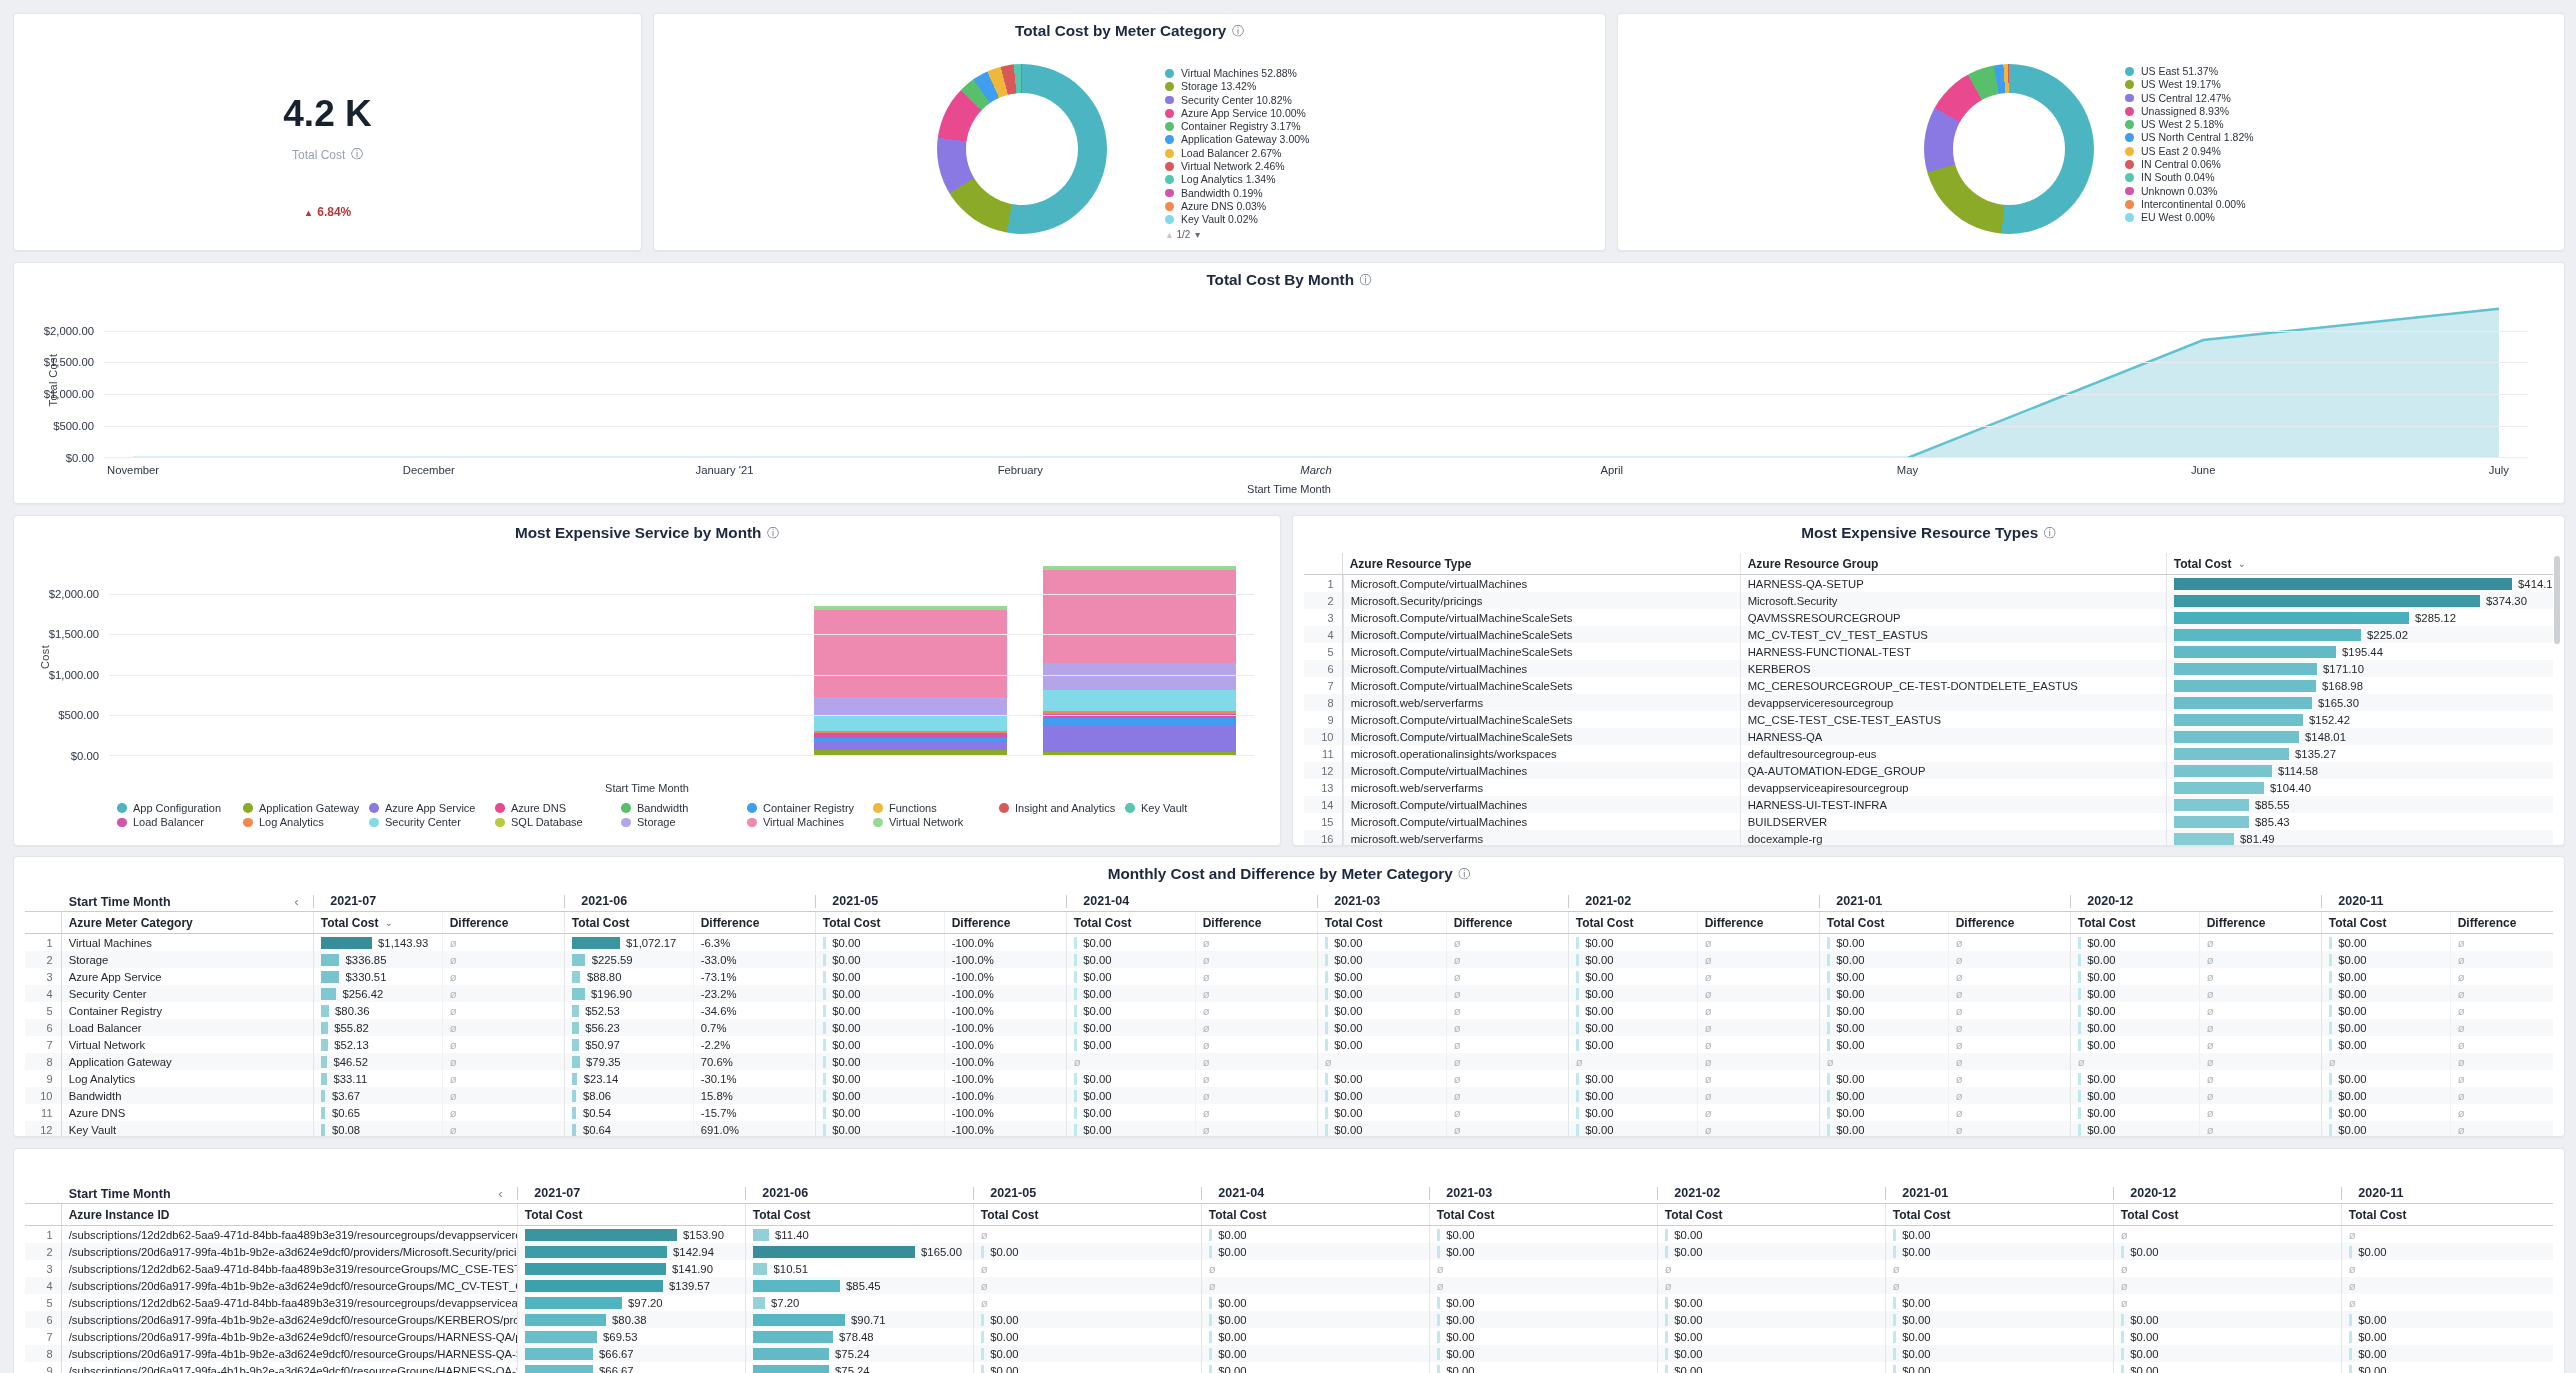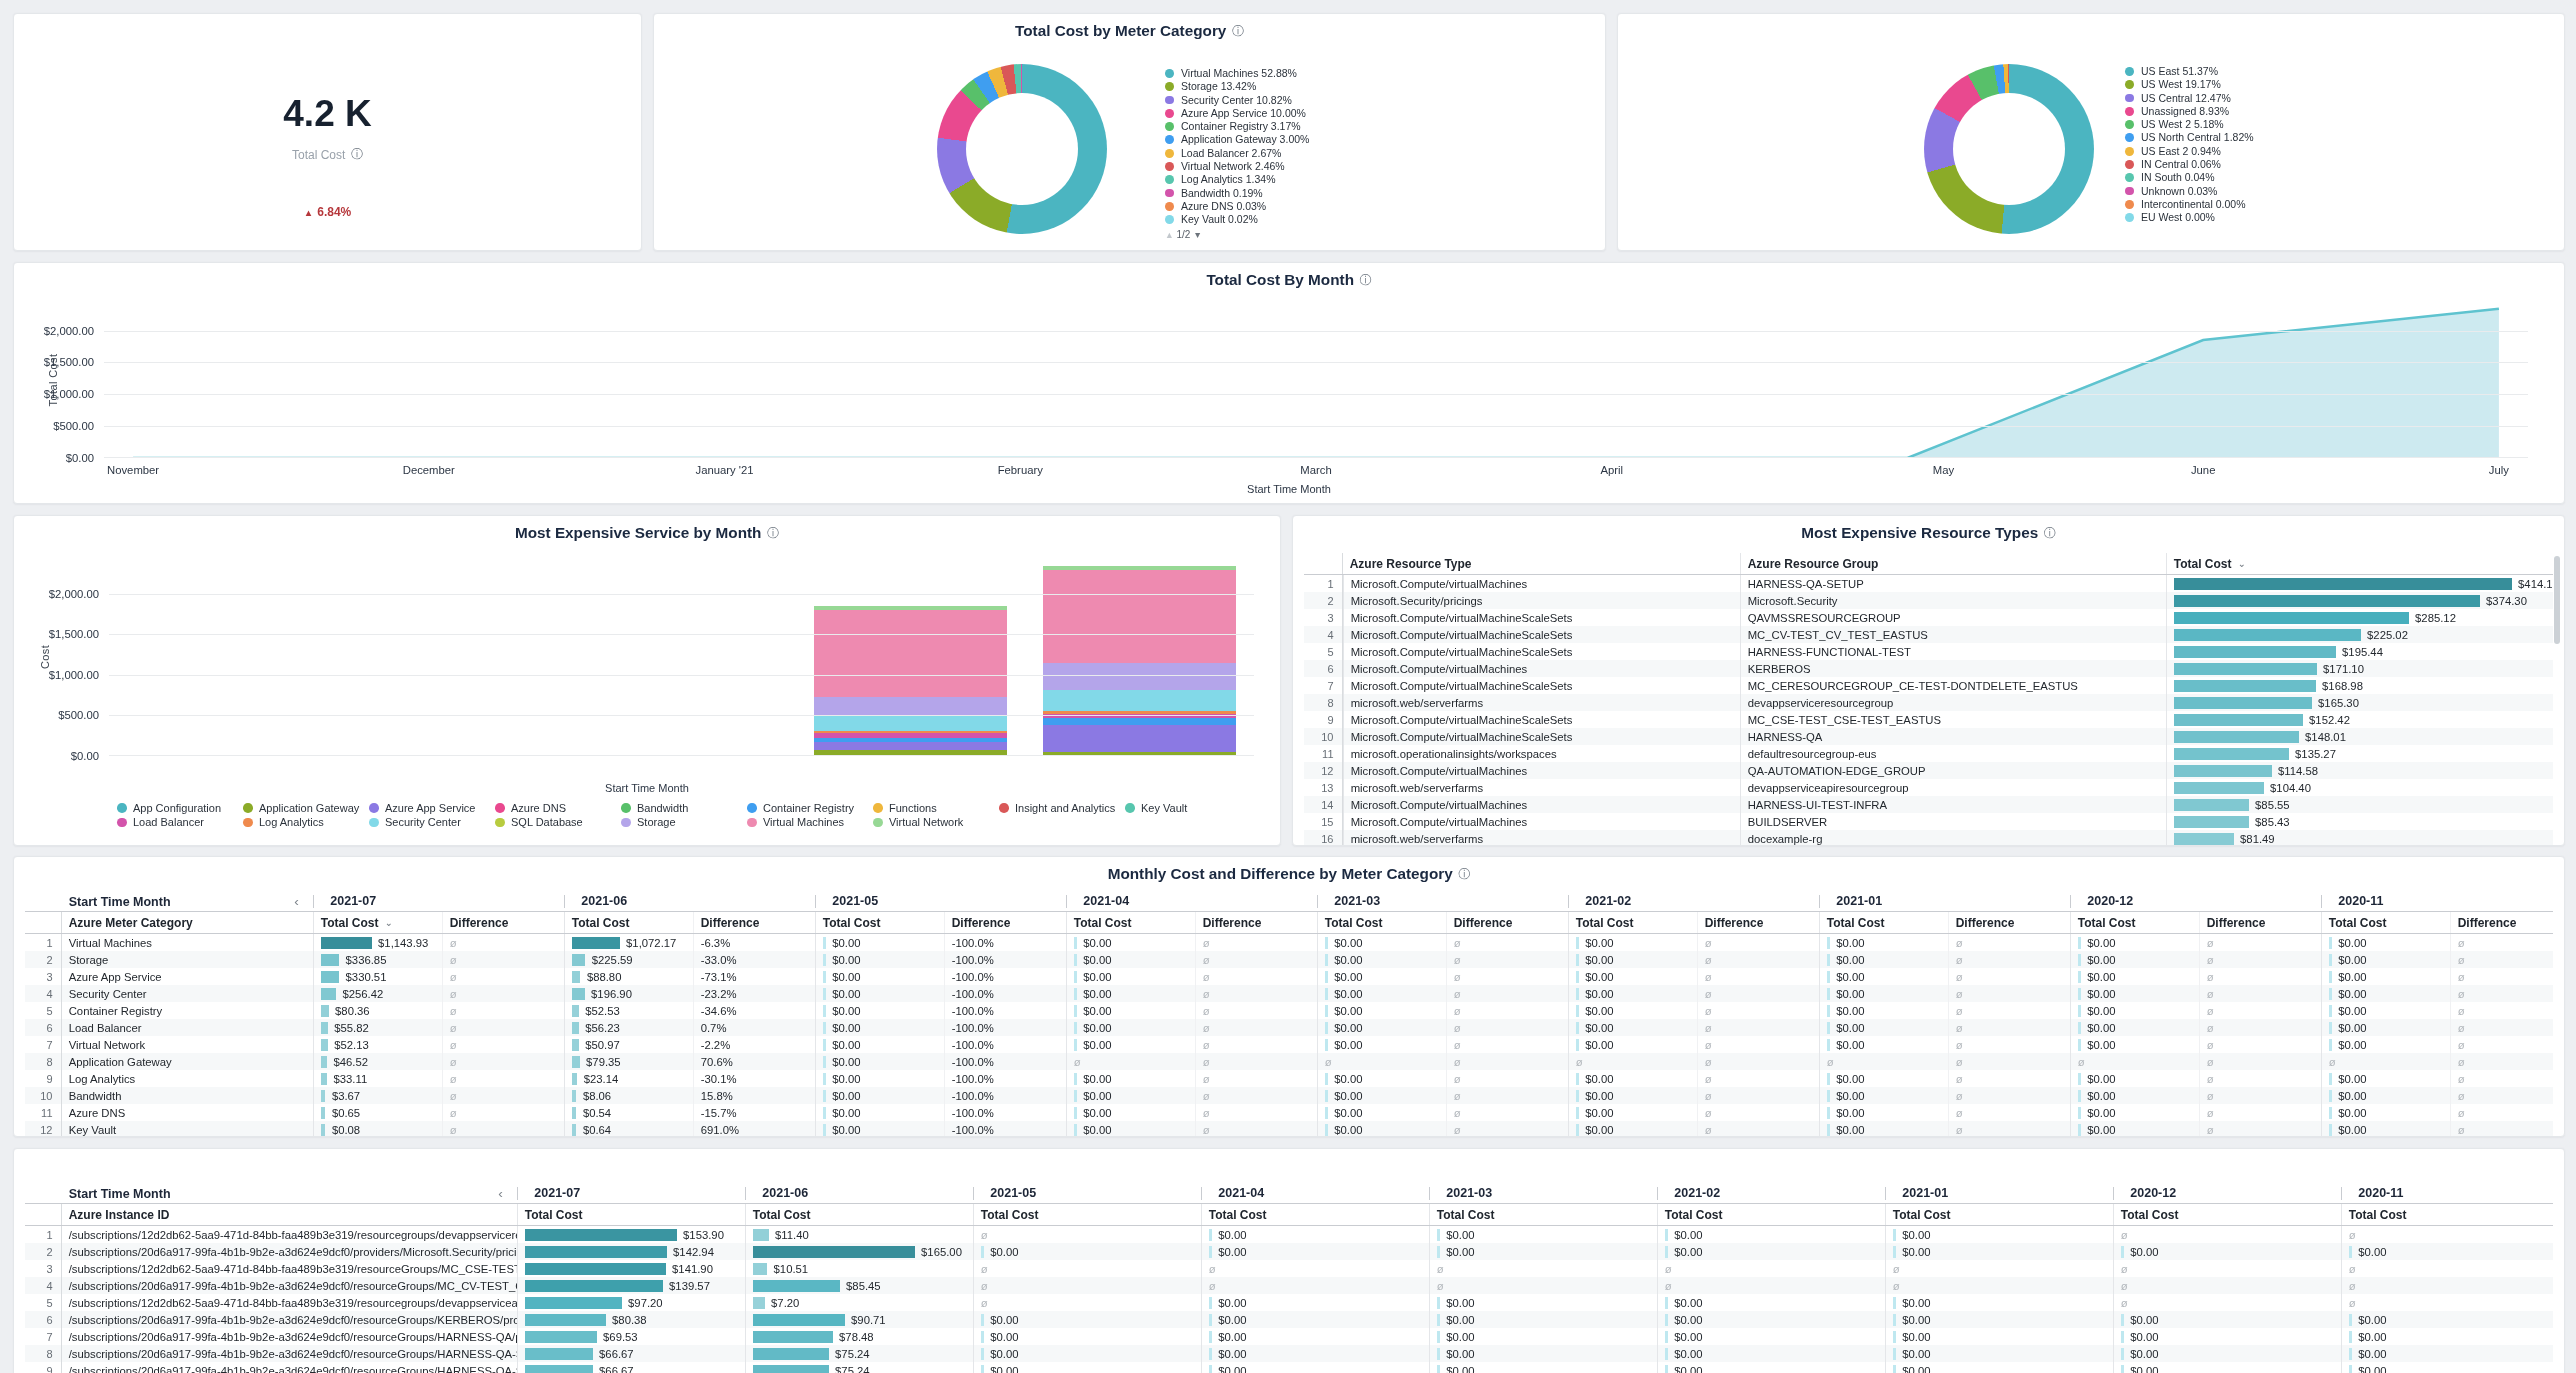--- a/index.html
+++ b/index.html
@@ -151,23 +151,23 @@
       <svg id="month-svg" width="100%" height="100%" viewBox="0 0 1000 190" preserveAspectRatio="none">
           <polygon points="12,190 12,190 134,190 256,190 378,190 500,190 622,190 744,190 866,43.4625 988,4.750000000000004 988,190" fill="#cdeaf0"></polygon>
           <polyline points="12,190 134,190 256,190 378,190 500,190 622,190 744,190 866,43.4625 988,4.750000000000004" fill="none" stroke="#5ec3cf" stroke-width="2.5" vector-effect="non-scaling-stroke"></polyline>
         </svg>
     <div class="gridline" style="top: calc(16.6667% + 0px);"></div><div class="gridline" style="top: calc(37.5% + 0px);"></div><div class="gridline" style="top: calc(58.3333% + 0px);"></div><div class="gridline" style="top: calc(79.1667% + 0px);"></div><div class="gridline" style="top: calc(100% - 0.8px);"></div></div>
     <div id="month-xlabels">
         <div class="xlab" style="left: 1.2%;">November</div>
         <div class="xlab" style="left: 13.4%;">December</div>
         <div class="xlab" style="left: 25.6%;">January '21</div>
         <div class="xlab" style="left: 37.8%;">February</div>
-        <div class="xlab" style="left: 50%;">March</div>
+        <div class="xlab" style="left: 50%; font-style: italic;">March</div>
         <div class="xlab" style="left: 62.2%;">April</div>
-        <div class="xlab" style="left: 74.4%; margin-left: 36px;">May</div>
+        <div class="xlab" style="left: 74.4%;">May</div>
         <div class="xlab" style="left: 86.6%;">June</div>
         <div class="xlab" style="left: 98.8%;">July</div>
       </div>
     <div class="axis-title-x" id="month-xtitle">Start Time Month</div>
   </section>
 
   <section class="card" id="service-card">
     <div class="card-title"><span>Most Expensive Service by Month</span><span class="info">ⓘ</span></div>
     <div class="axis-title-y" id="service-ytitle">Cost</div>
     <div id="service-ylabels">

